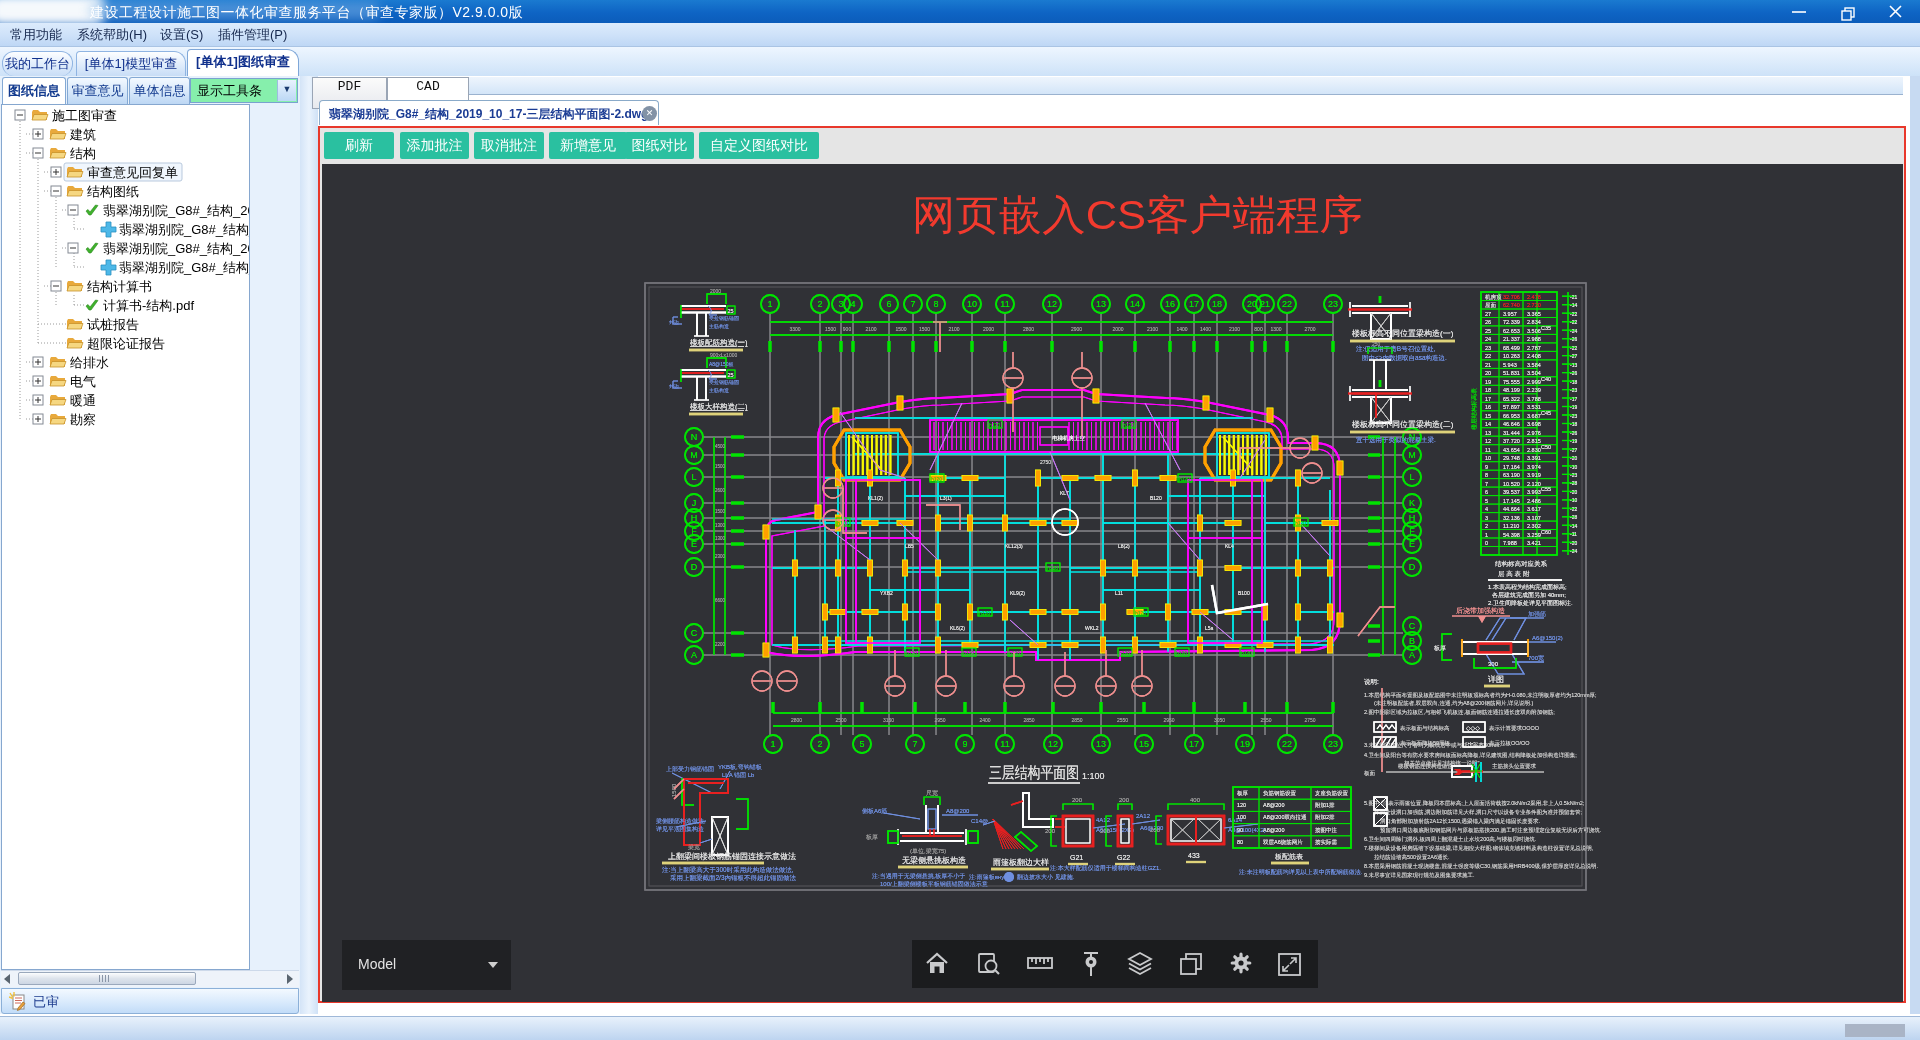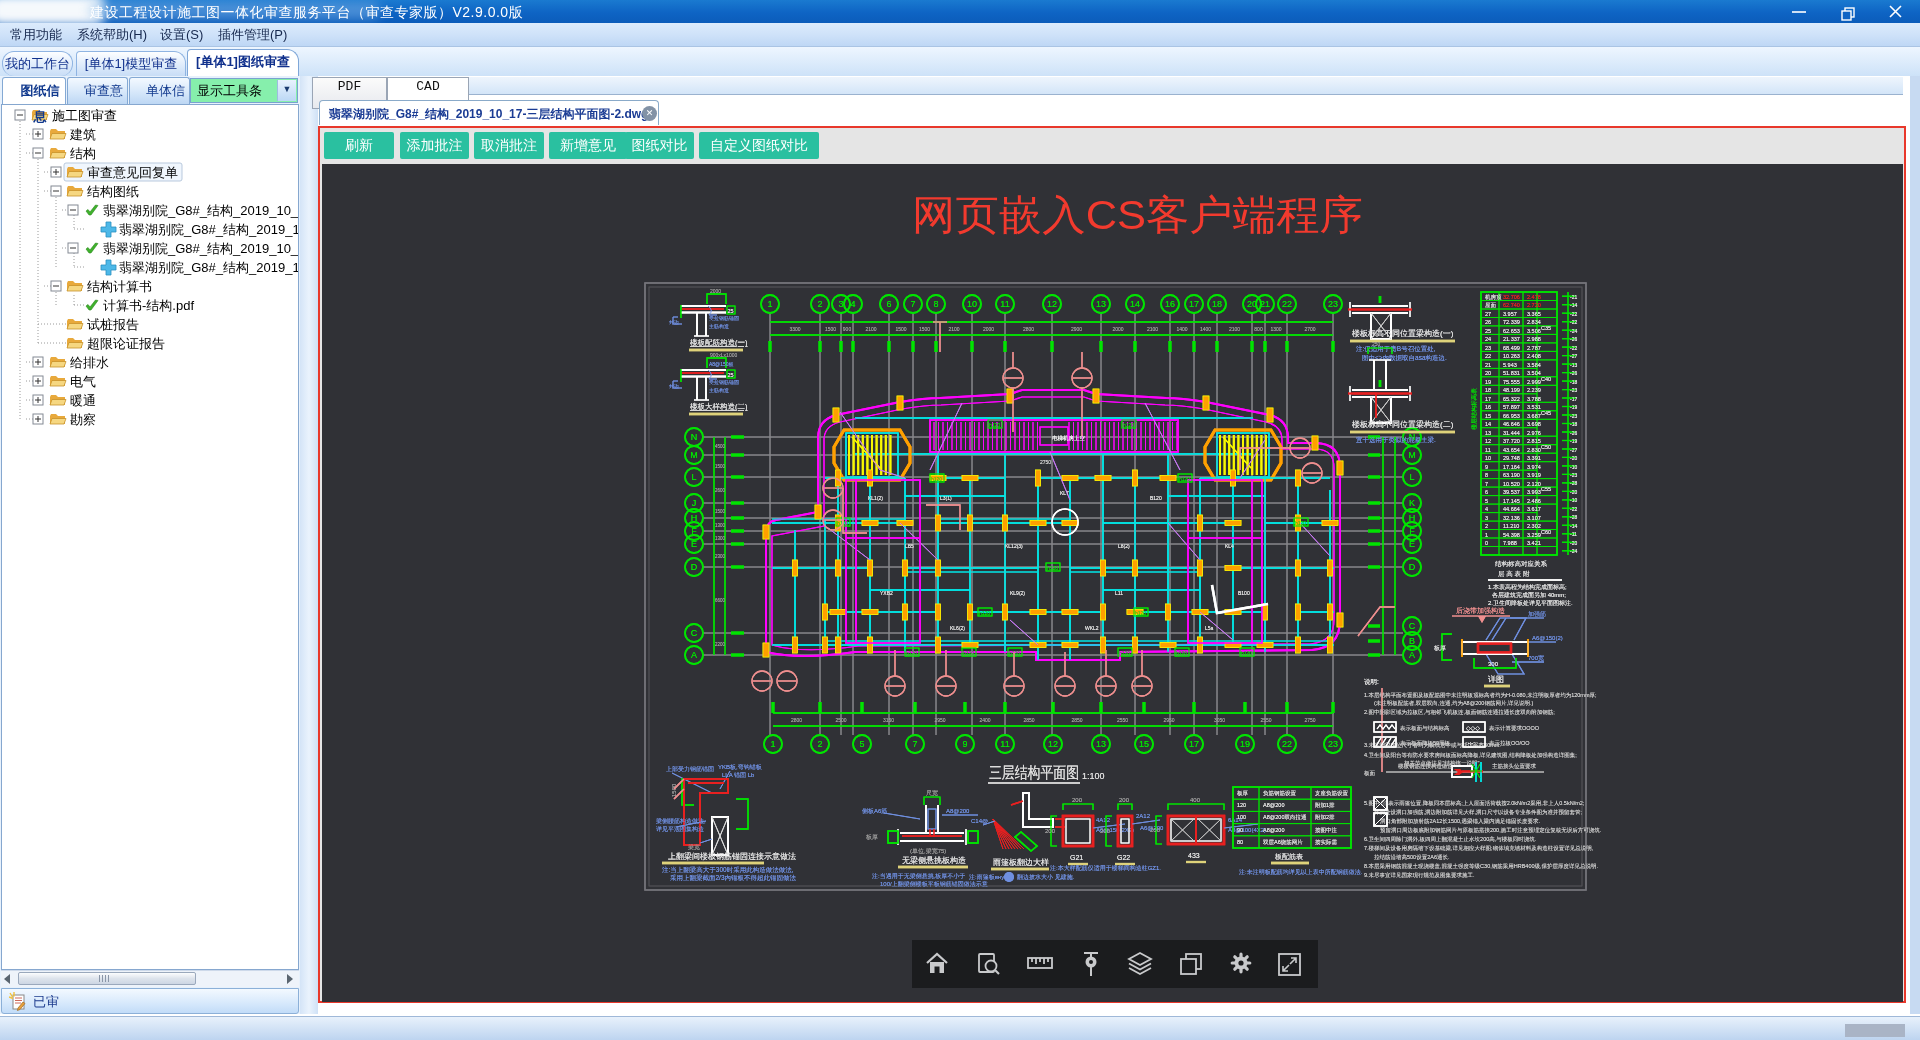--- a/index.html
+++ b/index.html
@@ -26,27 +26,27 @@
 .mtab { top:4px; height:25px; border:1px solid #8fb4e2; border-bottom:none;
   border-radius:4px 12px 0 0;
   background:linear-gradient(#fdfeff 0%,#e4effc 45%,#c8ddf6 100%);
   color:#10308c; font-size:13px; text-align:center; line-height:24px; }
 .mtab.active { top:2px; height:27px; background:#ffffff; font-weight:bold; border-color:#7fa7d8; }
 
 
 #leftpanel { left:0; top:76px; width:300px; height:938px; background:#e7f1fc; }
 .stab { top:1px; height:27px; border:1px solid #84a9d4; border-bottom:none; border-radius:3px 3px 0 0;
   background:linear-gradient(#f3f9ff 0%,#d9e9fa 50%,#bdd7f4 100%);
-  color:#123a8e; font-size:13px; text-align:center; line-height:26px;padding-left:12px; }
+  color:#123a8e; font-size:13px; text-align:center; line-height:26px; }
 .stab.active { background:#ffffff; font-weight:bold; z-index:3; }
 #combo { left:190px; top:2px; width:108px; height:25px; background:#86efac; border:1px solid #7aa2cf; }
 #combo .txt { left:6px; top:3px; font-size:13px; color:#000; }
 #combo .btn { position:absolute; right:1px; top:1px; width:19px; height:21px;
   background:linear-gradient(#e8f2fd,#bcd8f5); border-left:1px solid #9dbce0; text-align:center; line-height:19px; font-size:9px; color:#1a3a6e; }
-#treebox { left:1px; top:28px; width:298px; height:866px; background:#ffffff; border:1px solid #86a7cf; overflow:hidden; }
+#treebox { left:1px; top:28px; width:249px; height:866px; background:#ffffff; border:1px solid #86a7cf; overflow:hidden; }
 .trow { position:absolute; left:0; height:19px; font-size:13px; color:#000; white-space:nowrap; }
 #hscroll { left:1px; top:894px; width:298px; height:17px; background:#eef3fa; border-top:1px solid #cdd9ea; }
 #lstatus { left:1px; top:912px; width:298px; height:26px;
   background:linear-gradient(#f3f9ff 0%,#d9eafc 55%,#c2dcf8 100%); border:1px solid #8cb0d8; border-radius:0 0 3px 3px; }
 
 
 #splitter { left:300px; top:76px; width:18px; height:938px; background:linear-gradient(90deg,#d4e4f7,#eaf3fd 50%,#cfe1f6); }
 
 
 #maincontent { left:318px; top:76px; width:1592px; height:940px; background:#ffffff; }
@@ -2450,20 +2450,24 @@
 <text x="941" y="679.8">双层A6烧筋网片</text>
 <text x="993" y="679.8">按实际需</text>
 </g>
 <text x="953" y="695.0" font-size="7" fill="#e0e0e0">板配筋表</text>
 <line x1="949" y1="699.0" x2="987" y2="699.0" stroke="#ded27a" stroke-width="2.5"></line>
 <text x="917" y="710.0" font-size="6" fill="#6f8fe0">注:未注明板配筋均详见以上表中所配钢筋做法.</text>
 </svg>      
         <svg class="abs" style="left:588px;top:26px" width="462" height="50">
           <text x="2" y="39" font-size="41" fill="#f23a2e" textLength="451" lengthAdjust="spacingAndGlyphs" font-family="Liberation Sans, sans-serif">网页嵌入CS客户端程序</text>
         </svg>
+      <div class="abs" id="modelbox">
+        <div class="abs" style="left:16px;top:16px;">Model</div>
+        <div class="abs" style="left:146px;top:22px;width:0;height:0;border:5px solid transparent;border-top:6px solid #cfcfcf;"></div>
+      </div>
       <div class="abs" id="toolbar">
         <svg width="406" height="48" style="position:absolute;left:0;top:0" fill="none" stroke="#c9cacc" stroke-width="1.8">
           <g transform="translate(14,13)">
               <path d="M1,10 L11,1 L21,10" stroke-width="2.2"></path>
               <path d="M4,9 L4,20 L8.5,20 L8.5,13.5 L13.5,13.5 L13.5,20 L18,20 L18,9" fill="#c9cacc" stroke="none"></path>
             </g>
           <g transform="translate(66,13)">
               <rect x="1" y="1" width="15" height="18" rx="1"></rect>
               <circle cx="13" cy="13" r="5.5" fill="#1b1c1e"></circle>
               <line x1="17" y1="17" x2="21" y2="21" stroke-width="2.2"></line>

